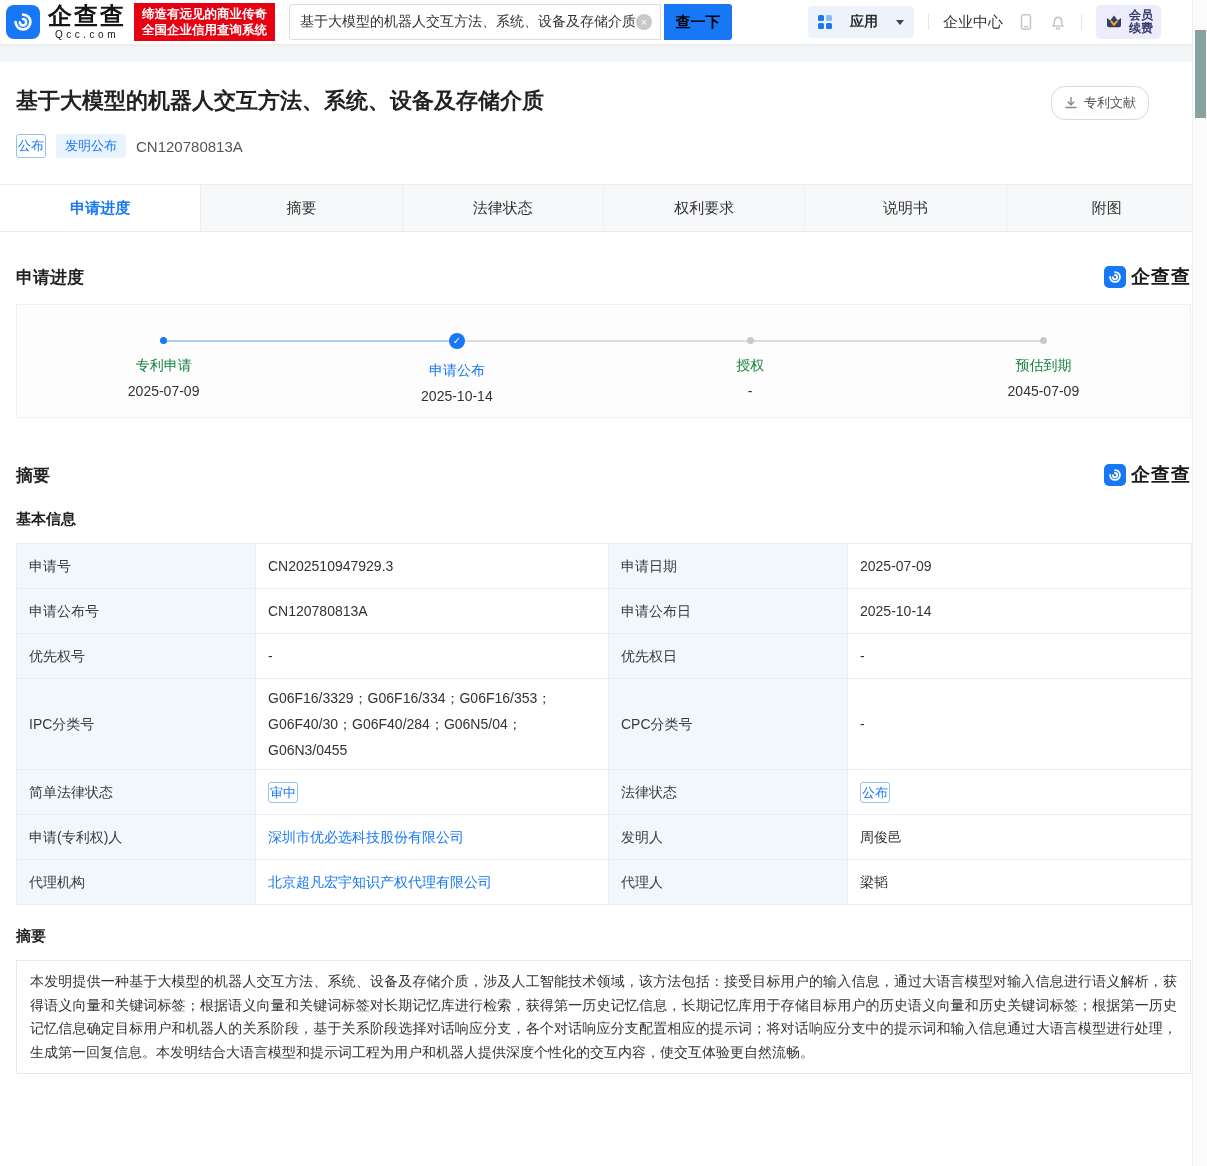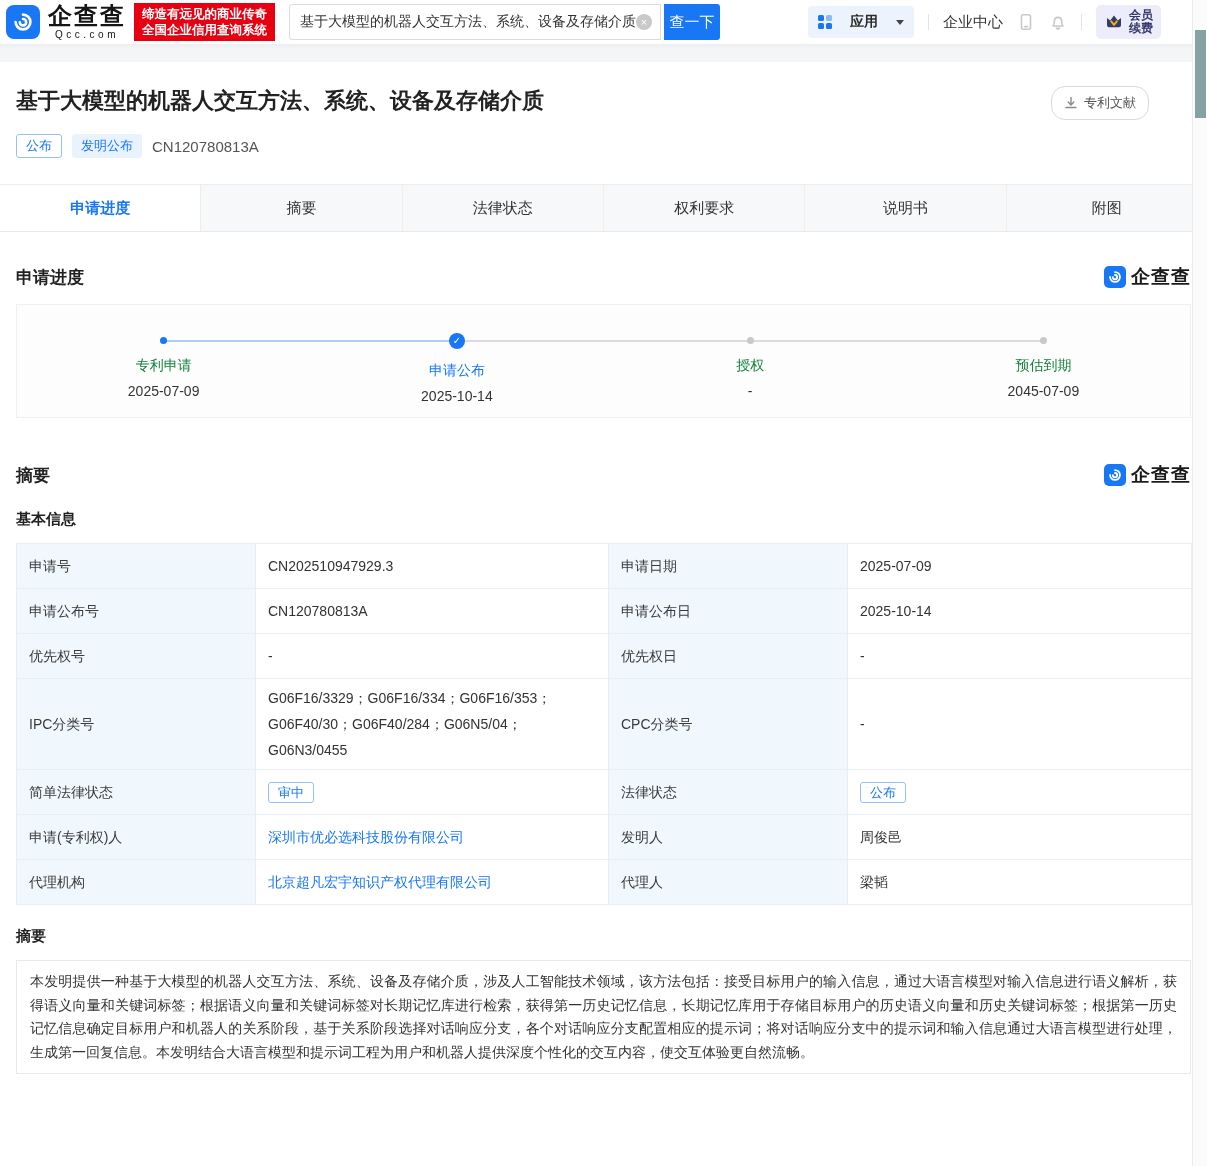--- a/index.html
+++ b/index.html
@@ -20,22 +20,22 @@
   .brand-cn { font-size:24px; font-weight:900; color:#151515; letter-spacing:2px; }
   .brand-en { font-size:10px; font-weight:400; color:#151515; letter-spacing:3.5px; margin-top:2px; }
   .slogan { background:#e60012; color:#fff; font-size:12.5px; font-weight:700;
     padding:3px 8px; line-height:16px; white-space:nowrap; }
   .search-area { display:flex; align-items:center; margin-left:14px; }
   .search-box { width:372px; height:36px; border:1px solid #dcdcdc; border-radius:3px 0 0 3px;
     display:flex; align-items:center; padding:0 8px 0 10px; background:#fff; }
   .search-text { flex:1; font-size:14px; color:#333; white-space:nowrap; overflow:hidden; }
   .clear-btn { width:16px; height:16px; border-radius:50%; background:#c9c9c9; color:#fff;
     font-size:11px; line-height:16px; text-align:center; flex:none; cursor:pointer; }
-  .search-btn { height:36px; width:56px; background:#1777f5; color:#ffffff; border:none;
-    font-size:15px; border-radius:0 3px 3px 0; cursor:pointer; margin-left:3px; }
+  .search-btn { height:36px; width:68px; background:#1777f5; color:#000000; border:none;
+    font-size:15px; border-radius:0 3px 3px 0; cursor:pointer; margin-left:3px;font-weight:bold; }
   .nav-area { margin-left:auto; display:flex; align-items:center; gap:14px; }
   .apps-pill { display:flex; align-items:center; gap:18px; background:#edf3fc; border-radius:4px;
     padding:7px 10px; cursor:pointer; }
   .grid-icon { width:14px; height:14px; display:grid; grid-template-columns:6px 6px; grid-template-rows:6px 6px; gap:2px; }
   .grid-icon i { background:#1777f5; border-radius:1.5px; }
   .grid-icon i.lt { background:#8db9f7; }
   .apps-label { font-size:14px; color:#2b2b2b; font-weight:700; }
   .caret { width:0; height:0; border-left:4px solid transparent; border-right:4px solid transparent; border-top:5px solid #444; }
   .v-div { width:1px; height:16px; background:#e4e4e4; }
   .nav-link { font-size:15px; color:#333; cursor:pointer; }
@@ -51,21 +51,21 @@
     border-left:1px solid #ececec; z-index:50; }
   .scroll-thumb { position:absolute; top:30px; left:2px; width:11px; height:88px; background:#86a2a2; }
 
   
   .card { background:#fff; padding:0; }
   .title-row { display:flex; align-items:flex-start; justify-content:space-between; padding:24px 58px 0 16px; }
   h1.patent-title { font-size:22px; font-weight:800; color:#222; line-height:30px; }
   .doc-btn { display:flex; align-items:center; gap:6px; border:1px solid #d9d9d9; background:#fff;
     border-radius:14px; padding:7px 12px; font-size:13px; color:#555; cursor:pointer; white-space:nowrap; }
   .tag-row { display:flex; align-items:center; gap:10px; padding:14px 16px 0 16px; }
-  .tag-outline { border:1px solid #94c2f7; color:#1777f5; font-size:13px; padding:2px 9px; border-radius:3px; background:#fff; }
+  .tag-outline { border:1px solid #94c2f7; color:#1777f5; font-size:13px; padding:2px 1px; border-radius:3px; background:#fff; }
   .tag-fill { background:#e8f3fe; color:#1777f5; font-size:13px; padding:3px 9px; border-radius:3px; }
   .patent-no { font-size:15px; color:#555; }
 
   
   .tabs { display:flex; margin-top:26px; border-top:1px solid #ededed; border-bottom:1px solid #e9e9e9; }
   .tab { flex:1; height:46px; background:#f7f8fa; display:flex; align-items:center; justify-content:center;
     font-size:15px; color:#333; cursor:pointer; border-right:1px solid #efefef; }
   .tab:last-child { border-right:none; }
   .tab.active { background:#fff; color:#1777f5; font-weight:700; margin-bottom:-1px; border-right:1px solid #ededed; }
 

